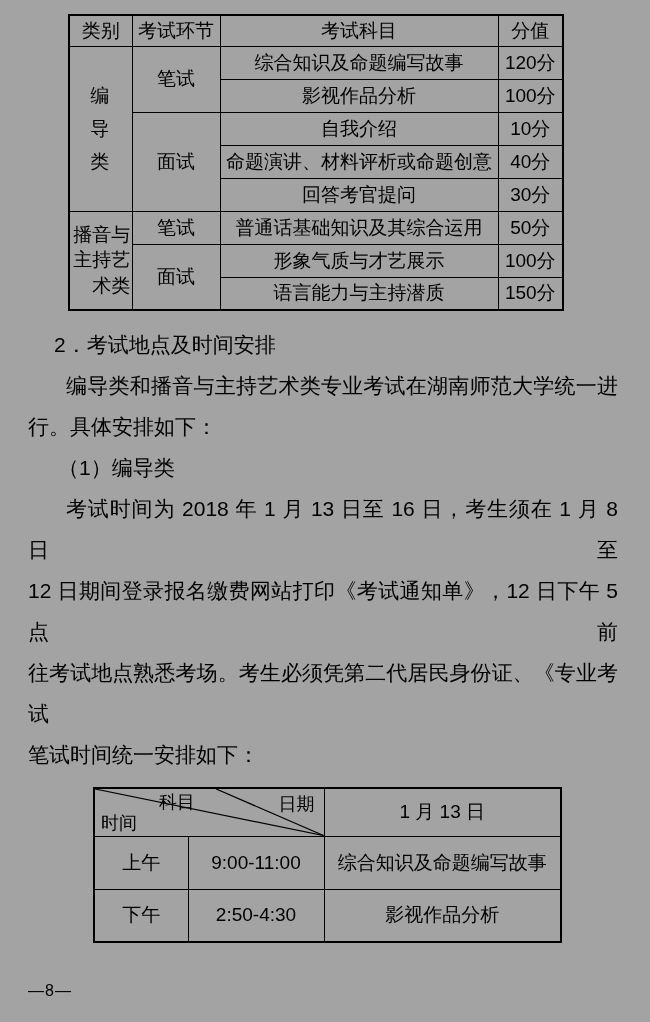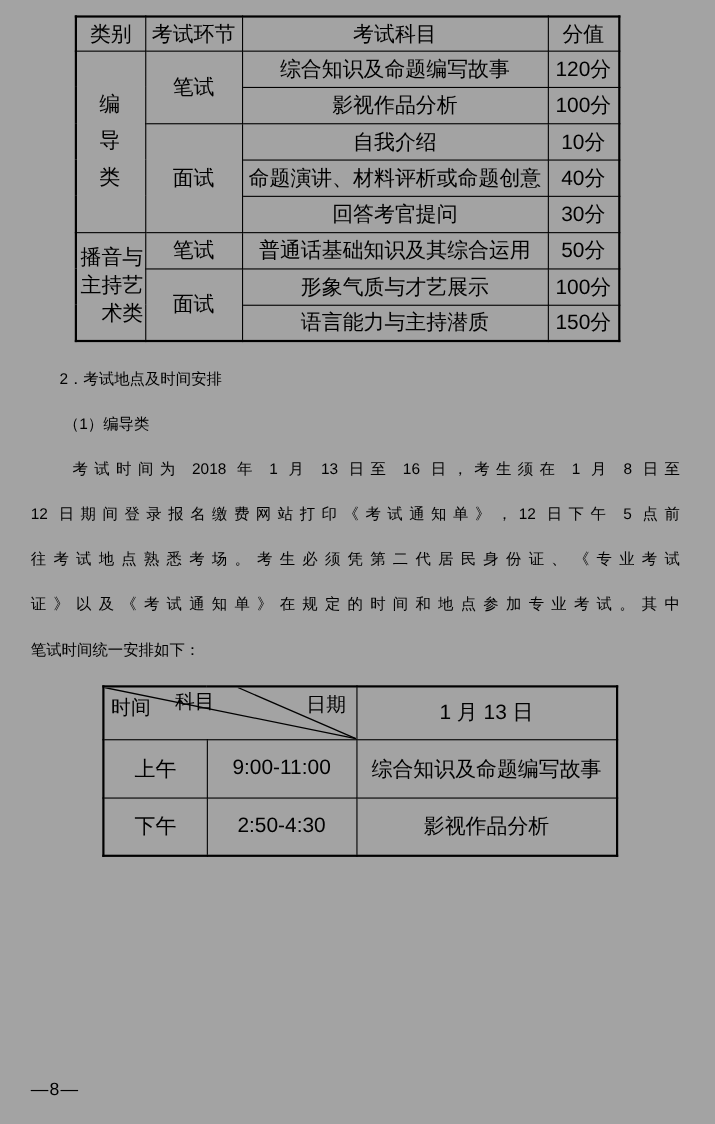--- a/index.html
+++ b/index.html
@@ -17,21 +17,21 @@
   }
   .score-table td{
     border:1px solid #000;text-align:center;vertical-align:middle;
     padding:0;overflow:hidden;
   }
   .score-table tr.hdr{height:31px;}
   .score-table tr.row{height:33px;}
   .cat-vert{display:inline-block;width:1.1em;word-break:break-all;line-height:1.75;text-align:left;}
   .cat-wrap3{display:inline-block;width:3.1em;word-break:break-all;line-height:1.35;text-align:right;}
   
-  .textblock{margin-top:13px;font-size:14px;line-height:41px;width:590px;}
+  .textblock{margin-top:13px;font-size:21px;line-height:41px;width:590px;}
   .tline{width:100%;}
   .fill{text-align:justify;text-align-last:justify;}
   .end{text-align:left;}
   .ind-h{text-indent:26px;}
   .ind-p{text-indent:38px;}
   .ind-s{text-indent:30px;}
   
   .schedule-table{
     margin-left:65px;width:467px;margin-top:12px;
     border:2px solid #000;font-size:19px;
@@ -40,21 +40,21 @@
     border:1px solid #000;text-align:center;vertical-align:middle;
     padding:0;overflow:hidden;
   }
   .schedule-table tr.hdr{height:48px;}
   .schedule-table tr.row{height:53px;}
   .diag-cell{position:relative;}
   .diag-cell svg{position:absolute;left:0;top:0;width:100%;height:100%;display:block;}
   .corner-label{position:absolute;font-size:18px;line-height:1;}
   .lbl-subject{left:64px;top:4px;}
   .lbl-date{right:9px;top:6px;}
-  .lbl-time{left:6px;bottom:20px;}
+  .lbl-time{left:6px;bottom:4px;}
   .page-number{
     position:absolute;left:28px;top:982px;
     font-size:16px;letter-spacing:1px;
   }
 </style>
 </head>
 <body>
 
 <div class="page">
 
@@ -108,25 +108,26 @@
     </tr>
     <tr class="row">
       <td>语言能力与主持潜质</td>
       <td>150分</td>
     </tr>
   </tbody>
     </table>
 
   <div class="textblock">
     <div class="tline end ind-h">2．考试地点及时间安排</div>
+    <div class="tline fill ind-p">编导类和播音与主持艺术类专业考试在湖南师范大学统一进</div>
+    <div class="tline end">行。具体安排如下：</div>
     <div class="tline end ind-s">（1）编导类</div>
     <div class="tline fill ind-p">考试时间为 2018 年 1 月 13 日至 16 日，考生须在 1 月 8 日至</div>
     <div class="tline fill">12 日期间登录报名缴费网站打印《考试通知单》，12 日下午 5 点前</div>
     <div class="tline fill">往考试地点熟悉考场。考生必须凭第二代居民身份证、《专业考试</div>
-    <div class="tline fill">证》以及《考试通知单》在规定的时间和地点参加专业考试。其中</div>
     <div class="tline end">笔试时间统一安排如下：</div>
   </div>
 
   <table class="schedule-table">
     <colgroup>
         <col style="width:94px">
         <col style="width:136px">
         <col style="width:237px">
       </colgroup>
     <tbody>

